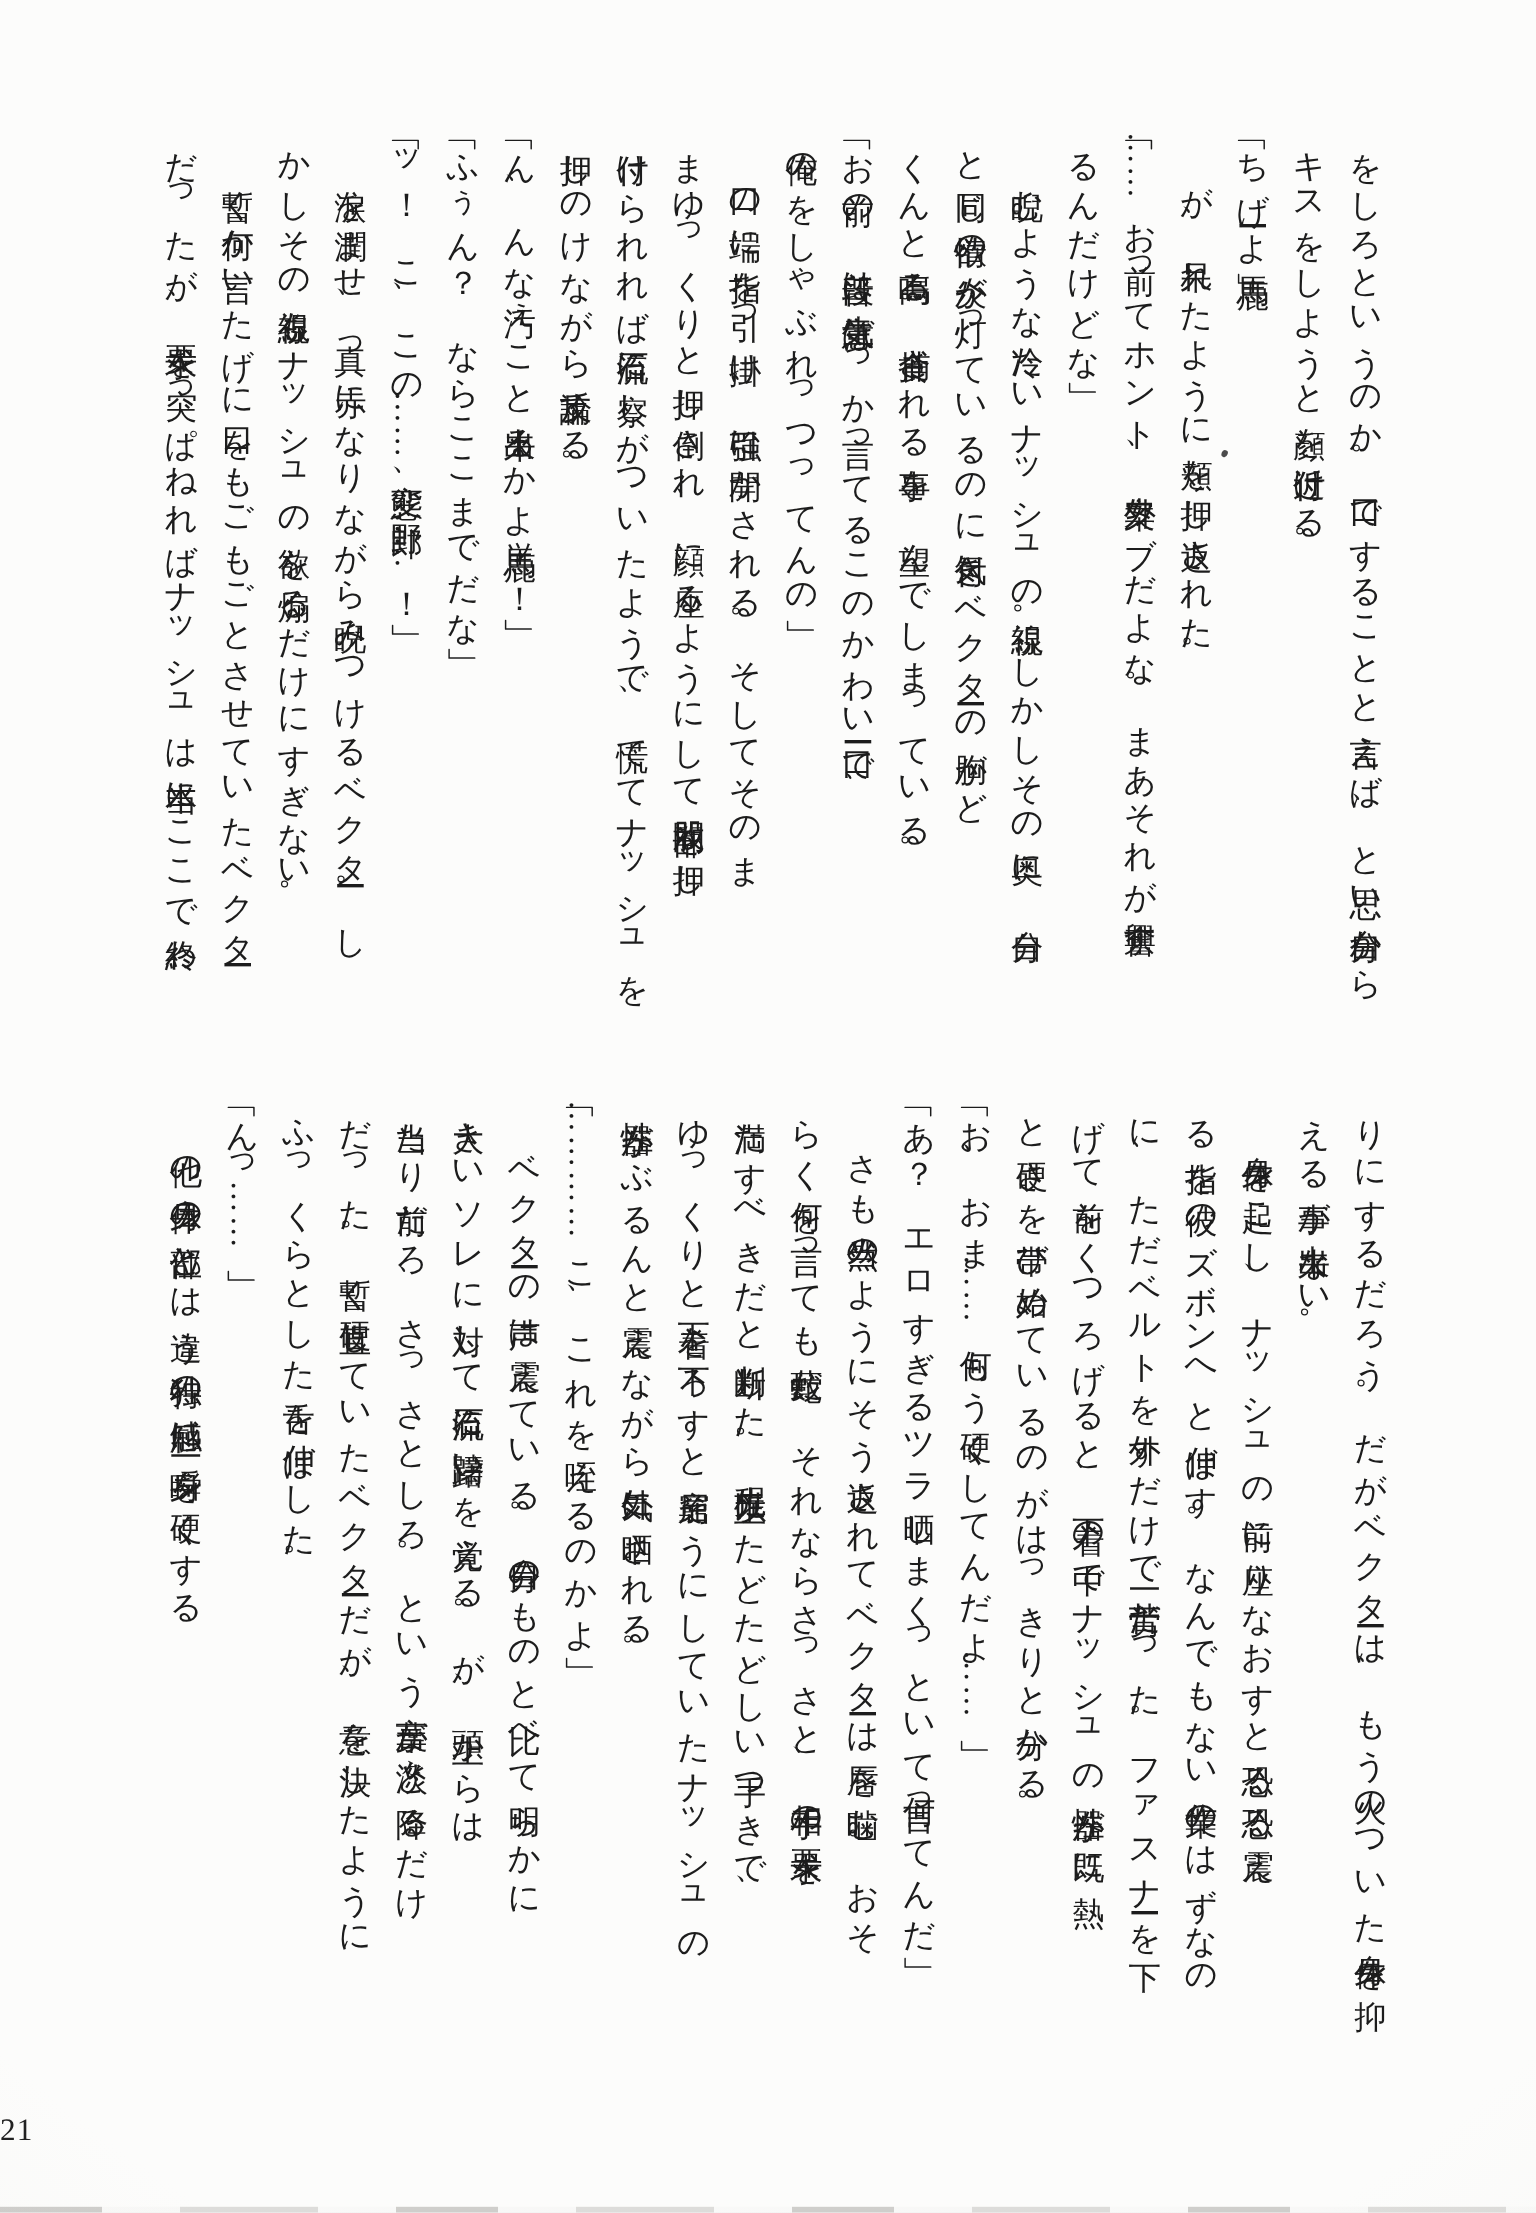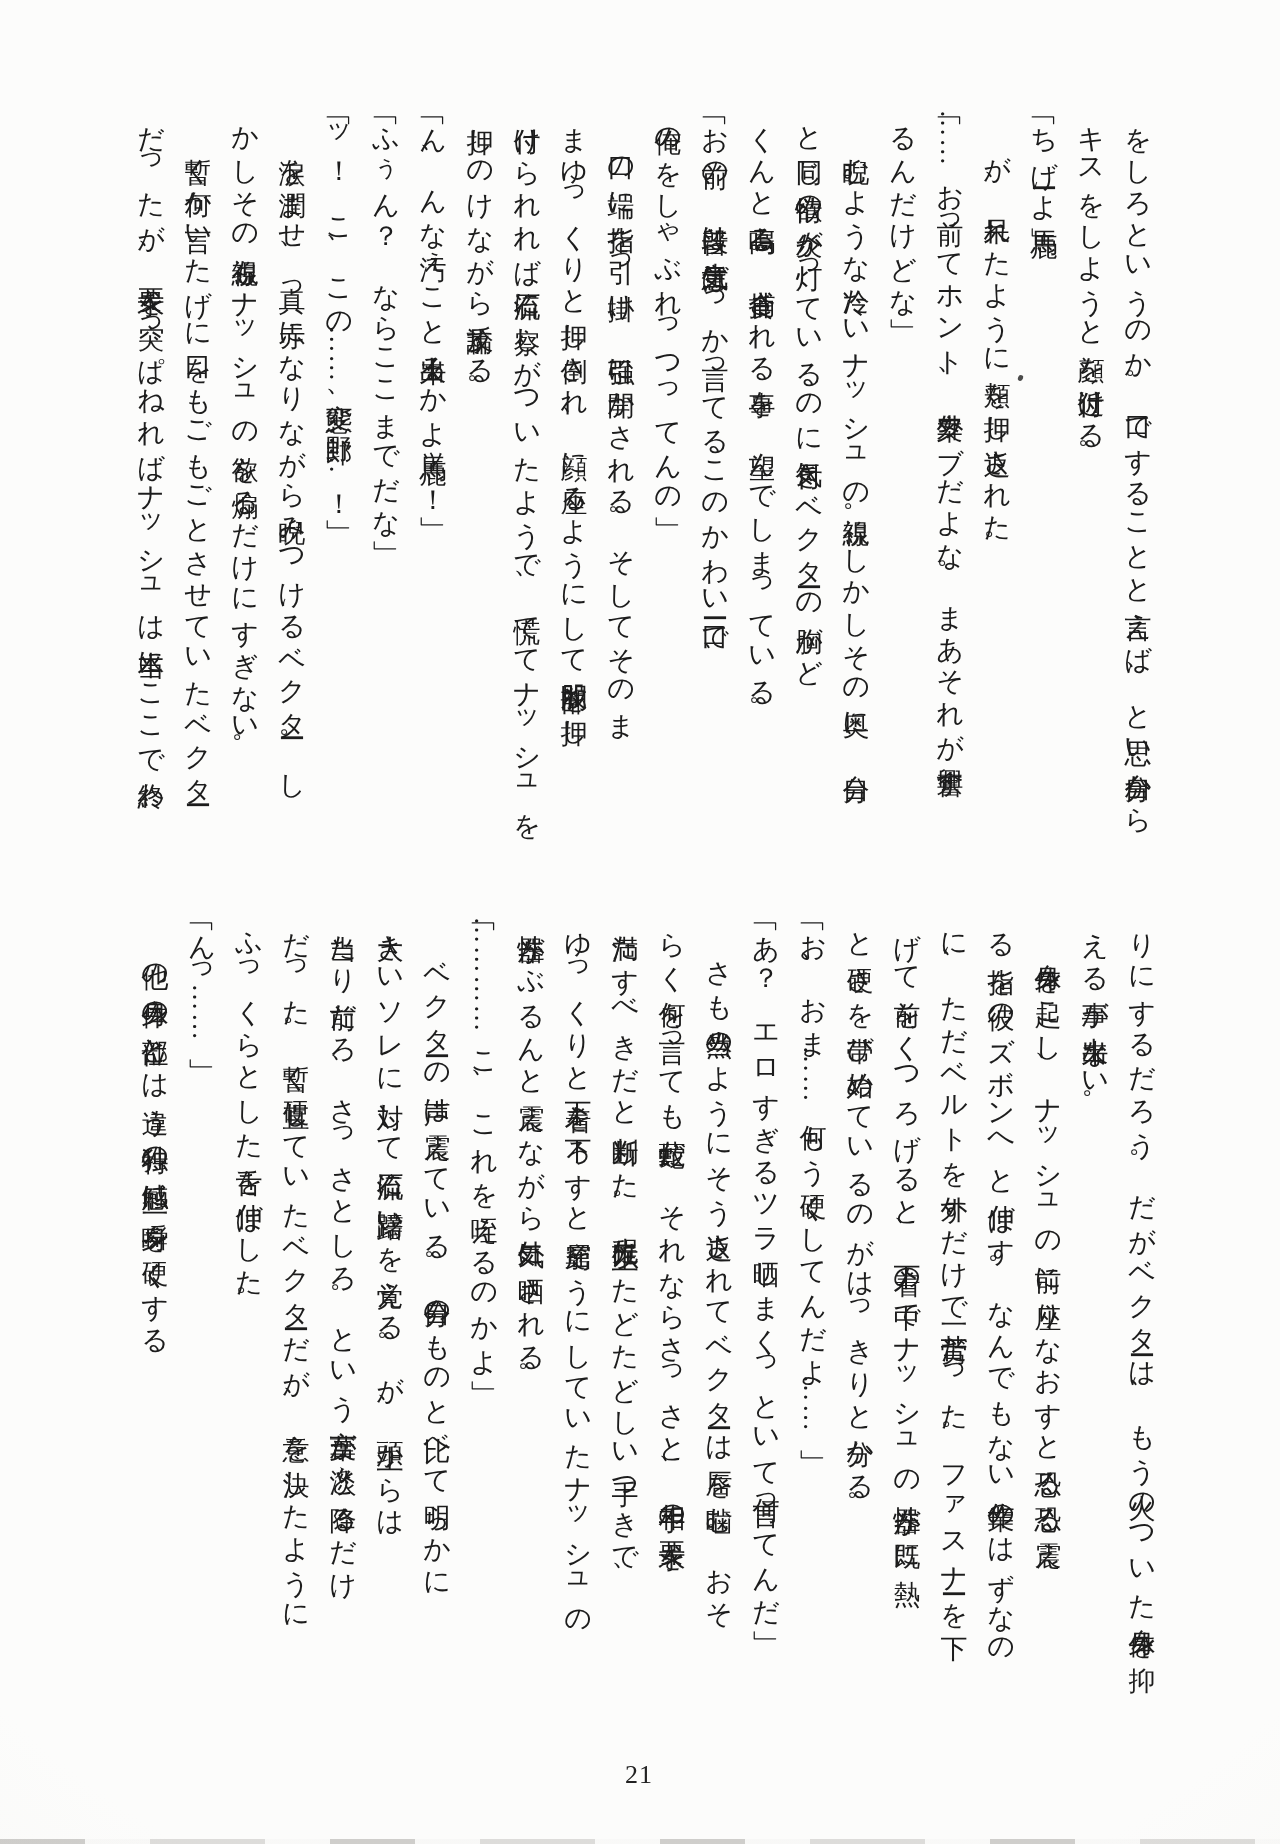--- a/index.html
+++ b/index.html
@@ -48,21 +48,20 @@
     font-kerning: none;
   }
   .tcol.indent {
     padding-top: 29px;
   }
   .page-number {
     position: absolute;
     top: 1760px;
     left: 0;
     width: 1278px;
-    text-align: center;
     font-size: 26px;
     letter-spacing: 1px;
     color: #222;
   }
   .ink-speck {
     position: absolute;
     left: 1018px;
     top: 375px;
     width: 5px;
     height: 6px;

